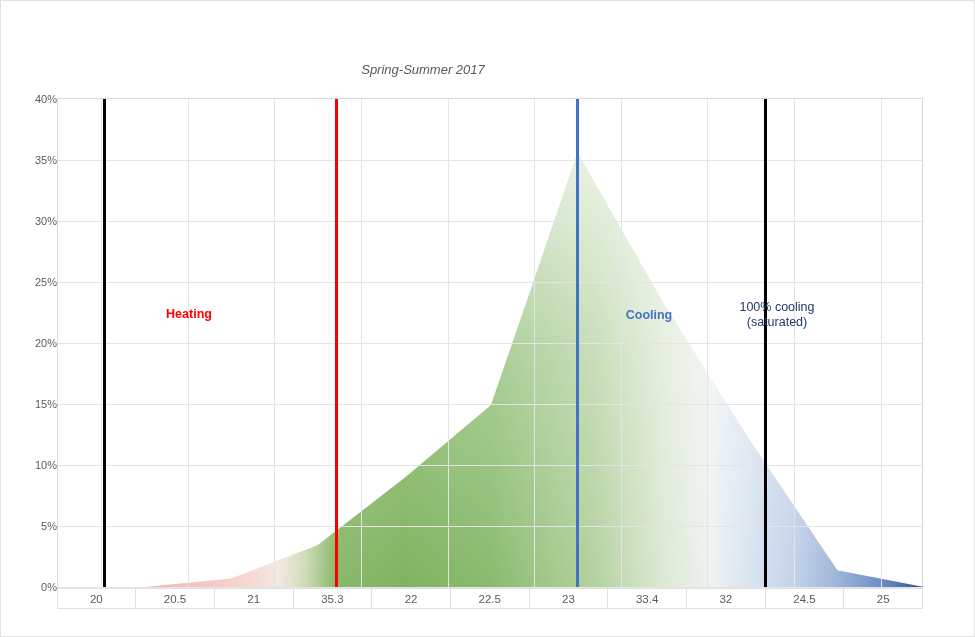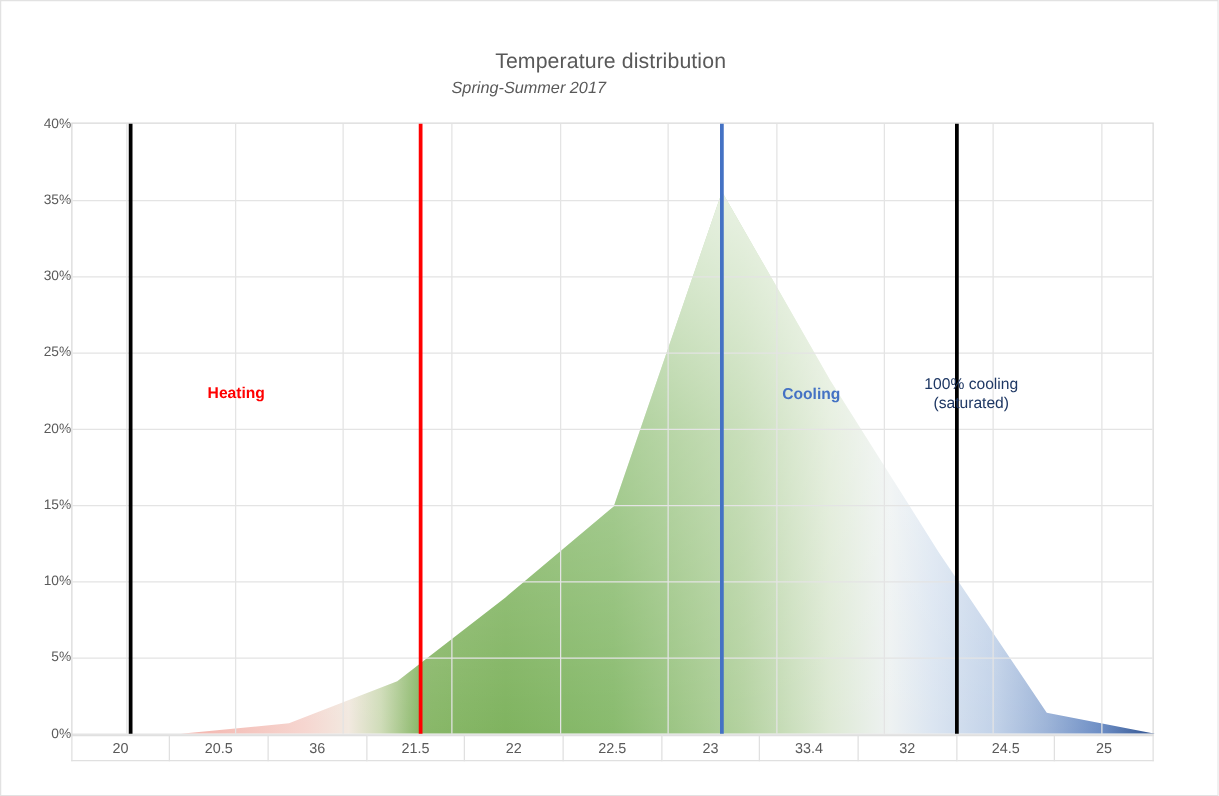--- a/index.html
+++ b/index.html
@@ -178,21 +178,20 @@
         #e8b07a 6px 8px,
         #ffffff 8px 9px,
         #5b7fbf 9px 11px);
   }
 </style>
 </head>
 <body>
 
 <div id="chart-frame">
 
-  <div id="chart-title">Temperature distribution</div>
   <div id="chart-subtitle">Spring-Summer 2017</div>
 
   <div id="y-axis">
       <div class="y-tick-label" style="top: 1px;">40%</div>
       <div class="y-tick-mark" style="top: 1px;"></div>
       <div class="y-tick-label" style="top: 62px;">35%</div>
       <div class="y-tick-mark" style="top: 62px;"></div>
       <div class="y-tick-label" style="top: 123px;">30%</div>
       <div class="y-tick-mark" style="top: 123px;"></div>
       <div class="y-tick-label" style="top: 184px;">25%</div>
@@ -296,22 +295,22 @@
         <col style="width:78.7px">
         <col style="width:78.7px">
       <col style="width:78.7px">
         <col style="width:78.7px">
     </colgroup>
     <tbody>
       <tr>
         <td class="corner-cell"></td>
         <td>20</td>
         <td>20.5</td>
-        <td>36</td>
-        <td>21.5</td>
+        <td>21</td>
+        <td>35.3</td>
         <td>22</td>
         <td>22.5</td>
         <td>23</td>
         <td>33.4</td>
         <td>32</td>
         <td>24.5</td>
         <td>25</td>
       </tr>
     </tbody>
   </table>

